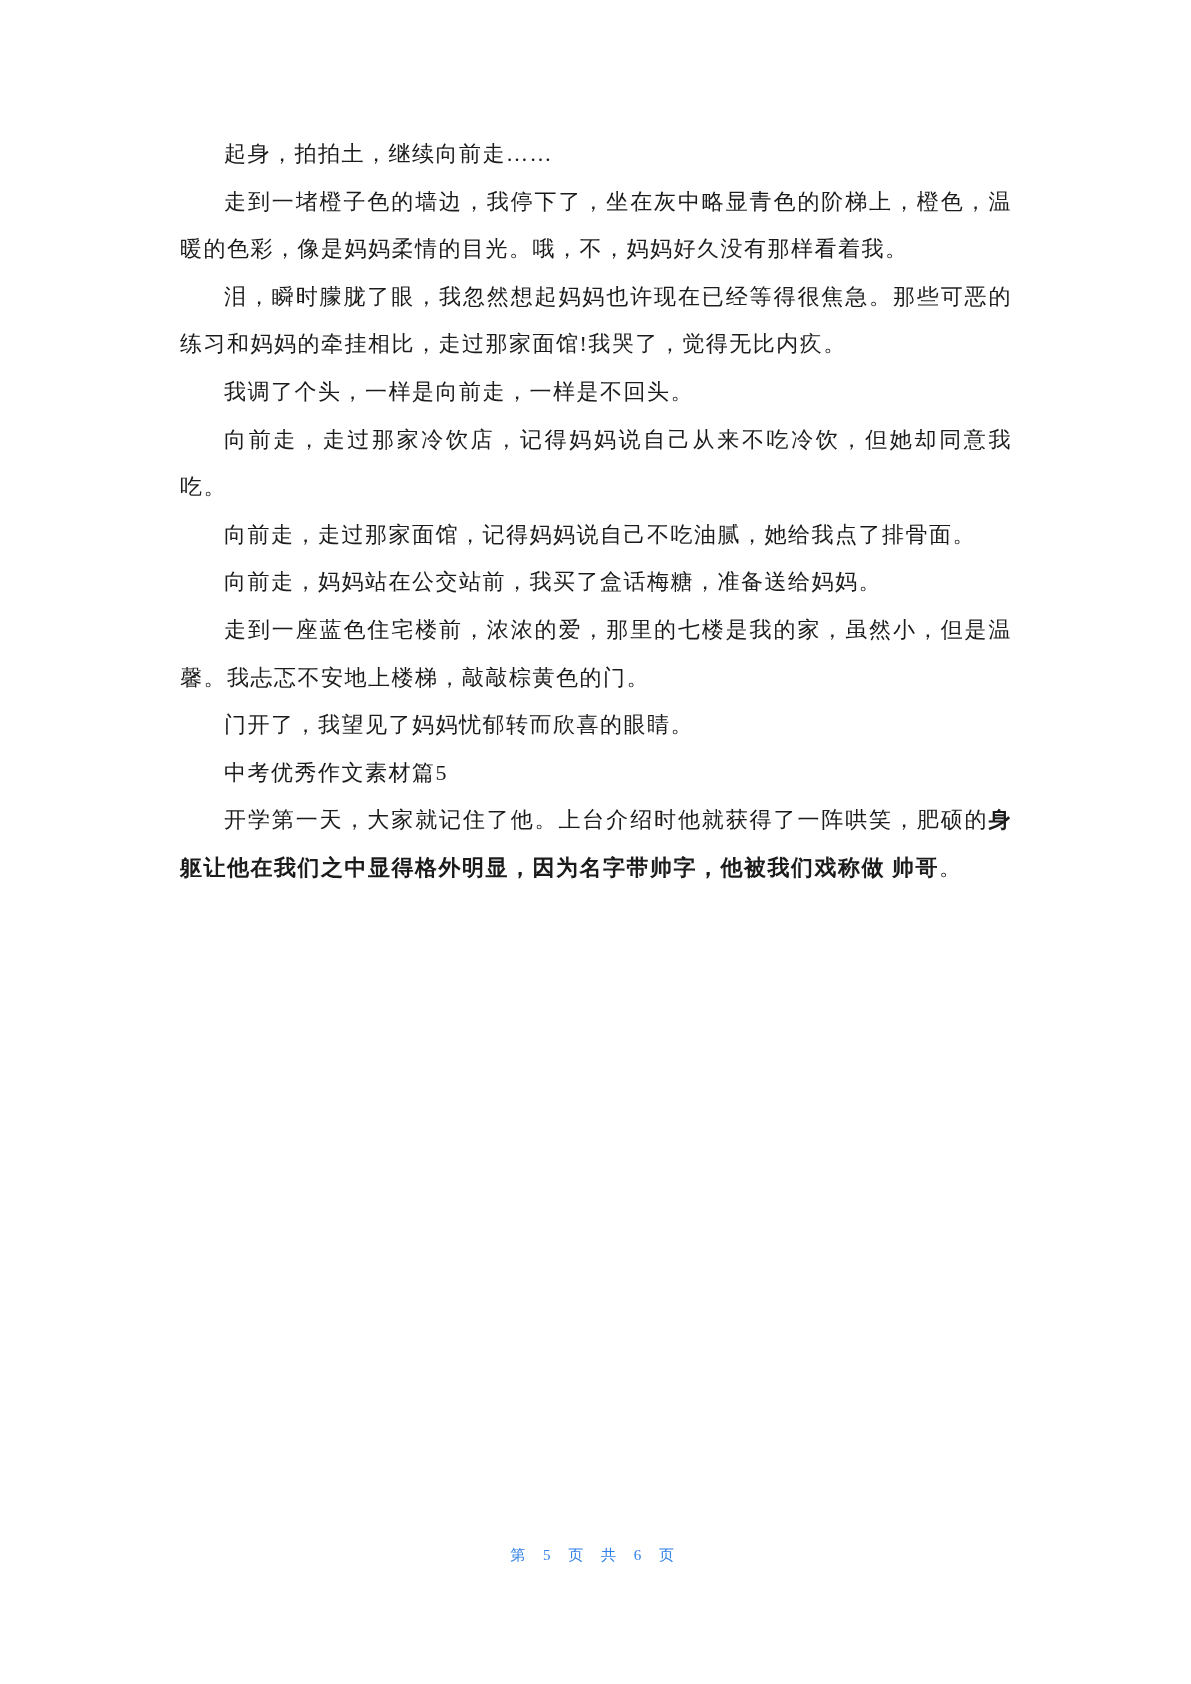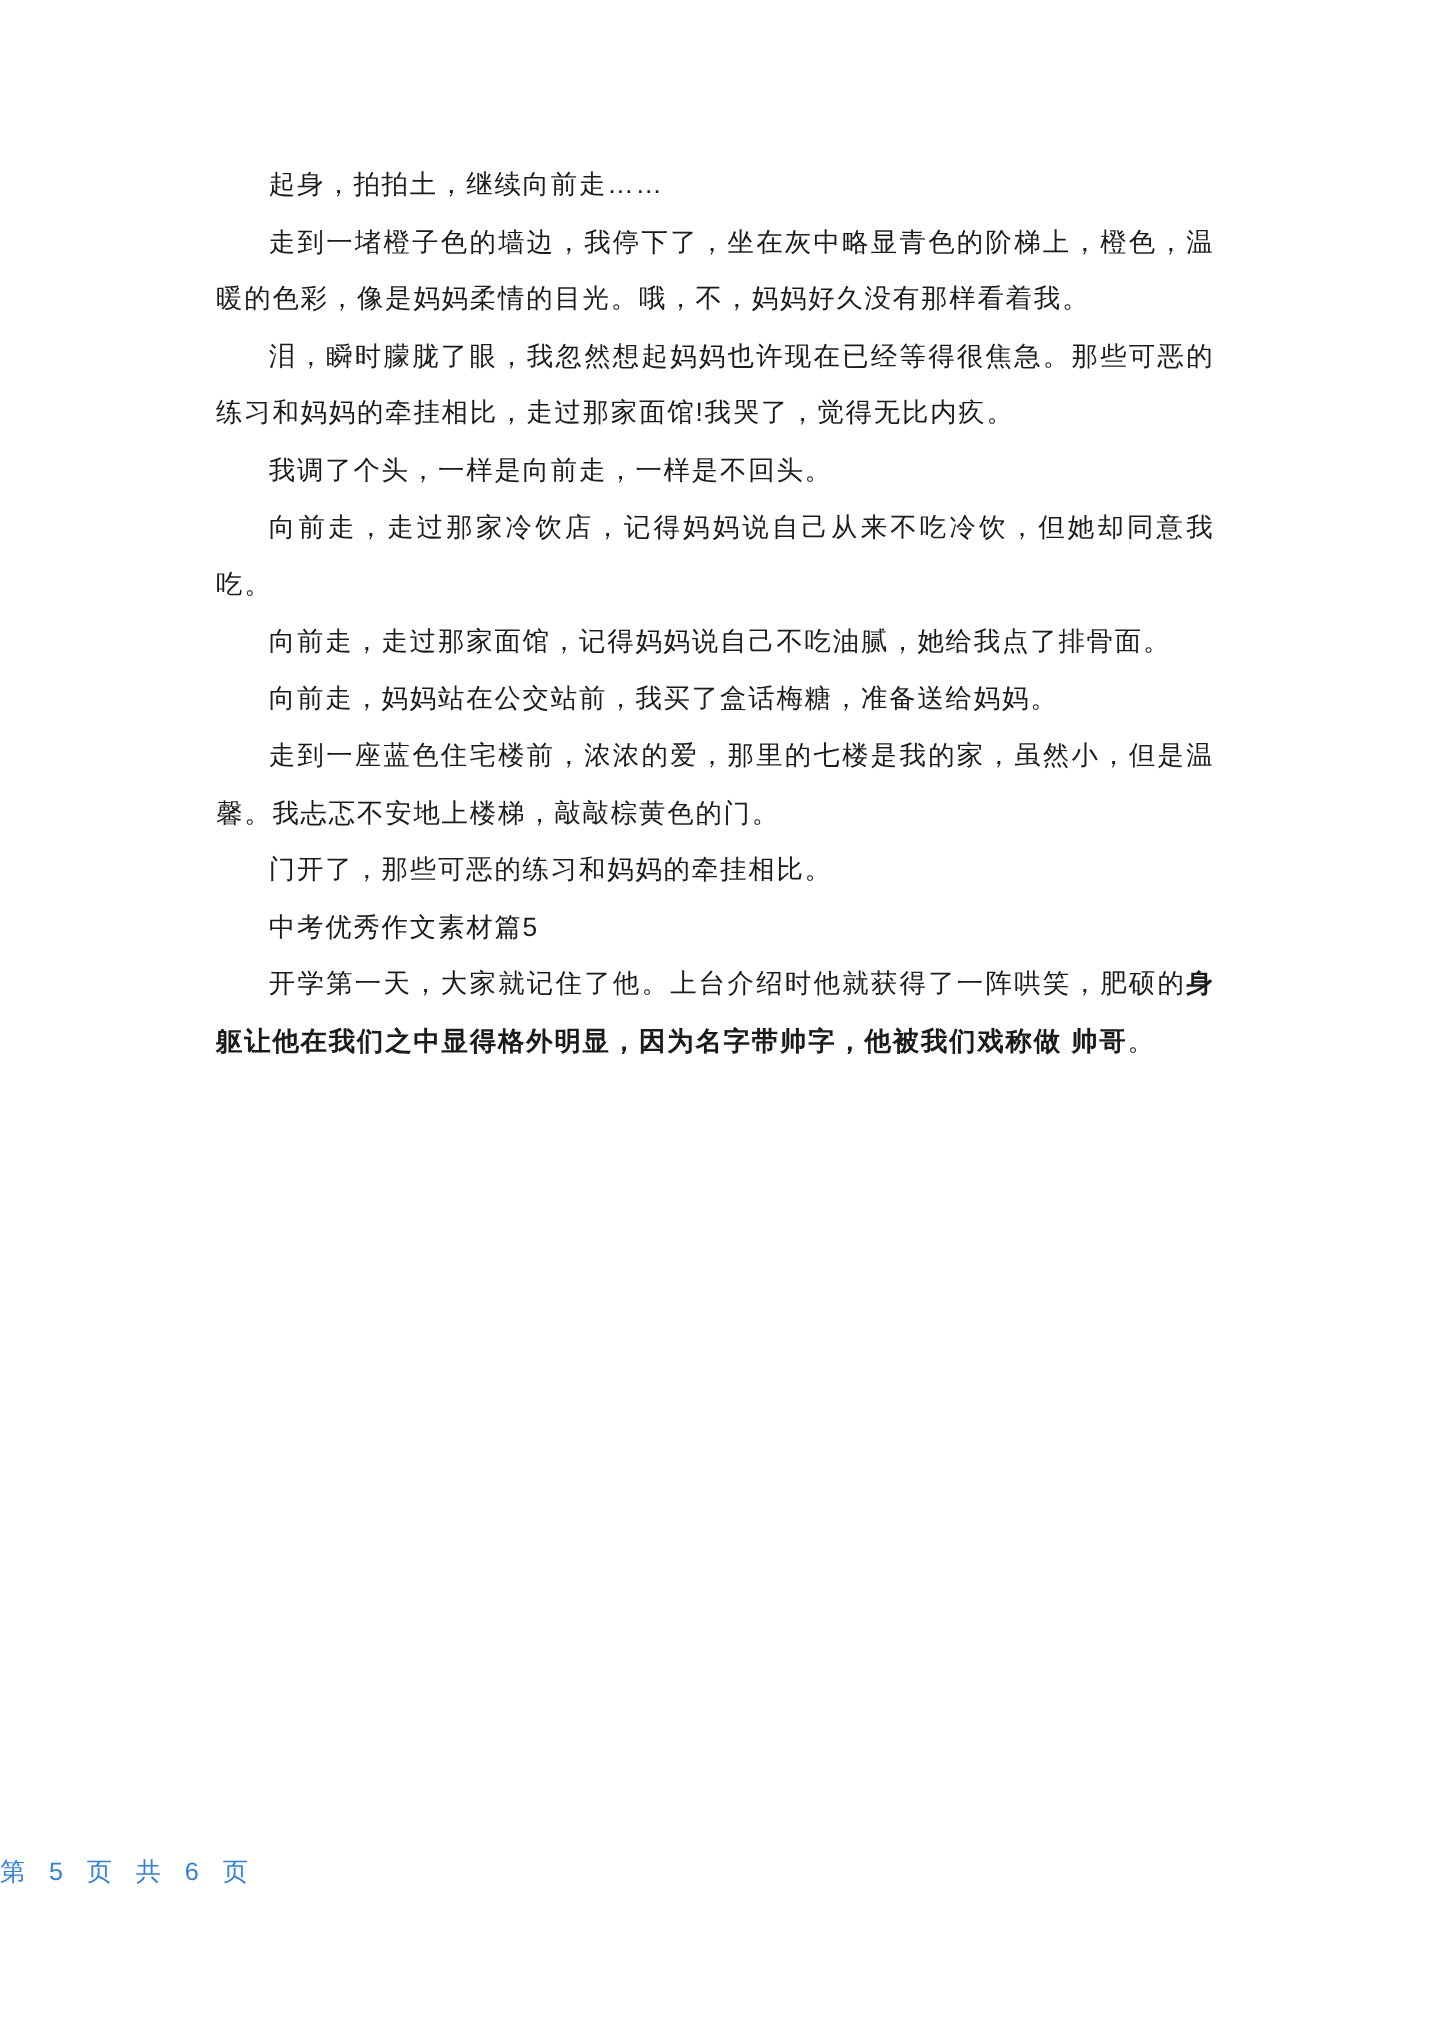--- a/index.html
+++ b/index.html
@@ -6,21 +6,21 @@
     margin: 0;
     padding: 0;
     background: #ffffff;
   }
   .page {
     position: relative;
     width: 1191px;
     height: 1684px;
     background: #ffffff;
     overflow: hidden;
-    font-family: Liberation Sans, sans-serif;
+    font-family: Liberation Serif, serif;
   }
   .content {
     position: absolute;
     left: 180px;
     top: 130px;
     width: 832px;
     font-size: 22px;
     line-height: 47.6px;
     color: #1b1b1b;
     text-align: justify;
@@ -32,37 +32,38 @@
     text-indent: 2em;
   }
   .content .seg-bold {
     font-weight: 700;
   }
   .footer {
     position: absolute;
     left: 0;
     top: 1546px;
     width: 100%;
-    font-size: 21px;
+    text-align: center;
+    font-size: 15px;
     letter-spacing: 7px;
   }
 </style>
 </head>
 <body>
 
 <div class="page">
   <div class="content" id="doc-content">
       <p><span>起身，拍拍土，继续向前走……</span></p>
       <p><span>走到一堵橙子色的墙边，我停下了，坐在灰中略显青色的阶梯上，橙色，温暖的色彩，像是妈妈柔情的目光。哦，不，妈妈好久没有那样看着我。</span></p>
       <p><span>泪，瞬时朦胧了眼，我忽然想起妈妈也许现在已经等得很焦急。那些可恶的练习和妈妈的牵挂相比，走过那家面馆!我哭了，觉得无比内疚。</span></p>
       <p><span>我调了个头，一样是向前走，一样是不回头。</span></p>
       <p><span>向前走，走过那家冷饮店，记得妈妈说自己从来不吃冷饮，但她却同意我吃。</span></p>
       <p><span>向前走，走过那家面馆，记得妈妈说自己不吃油腻，她给我点了排骨面。</span></p>
       <p><span>向前走，妈妈站在公交站前，我买了盒话梅糖，准备送给妈妈。</span></p>
       <p><span>走到一座蓝色住宅楼前，浓浓的爱，那里的七楼是我的家，虽然小，但是温馨。我忐忑不安地上楼梯，敲敲棕黄色的门。</span></p>
-      <p><span>门开了，那些可恶的练习和妈妈的牵挂相比。</span></p>
+      <p><span>门开了，我望见了妈妈忧郁转而欣喜的眼睛。</span></p>
       <p><span>中考优秀作文素材篇5</span></p>
       <p><span>开学第一天，大家就记住了他。上台介绍时他就获得了一阵哄笑，肥硕的</span><span class="seg-bold">身躯让他在我们之中显得格外明显，因为名字带帅字，他被我们戏称做 帅哥</span><span>。</span></p>
     </div>
   <div class="footer" id="doc-footer" style="color: rgb(46, 127, 232);">
     <span>第 5 页 共 6 页</span>
   </div>
 </div>
 
 </body></html>

